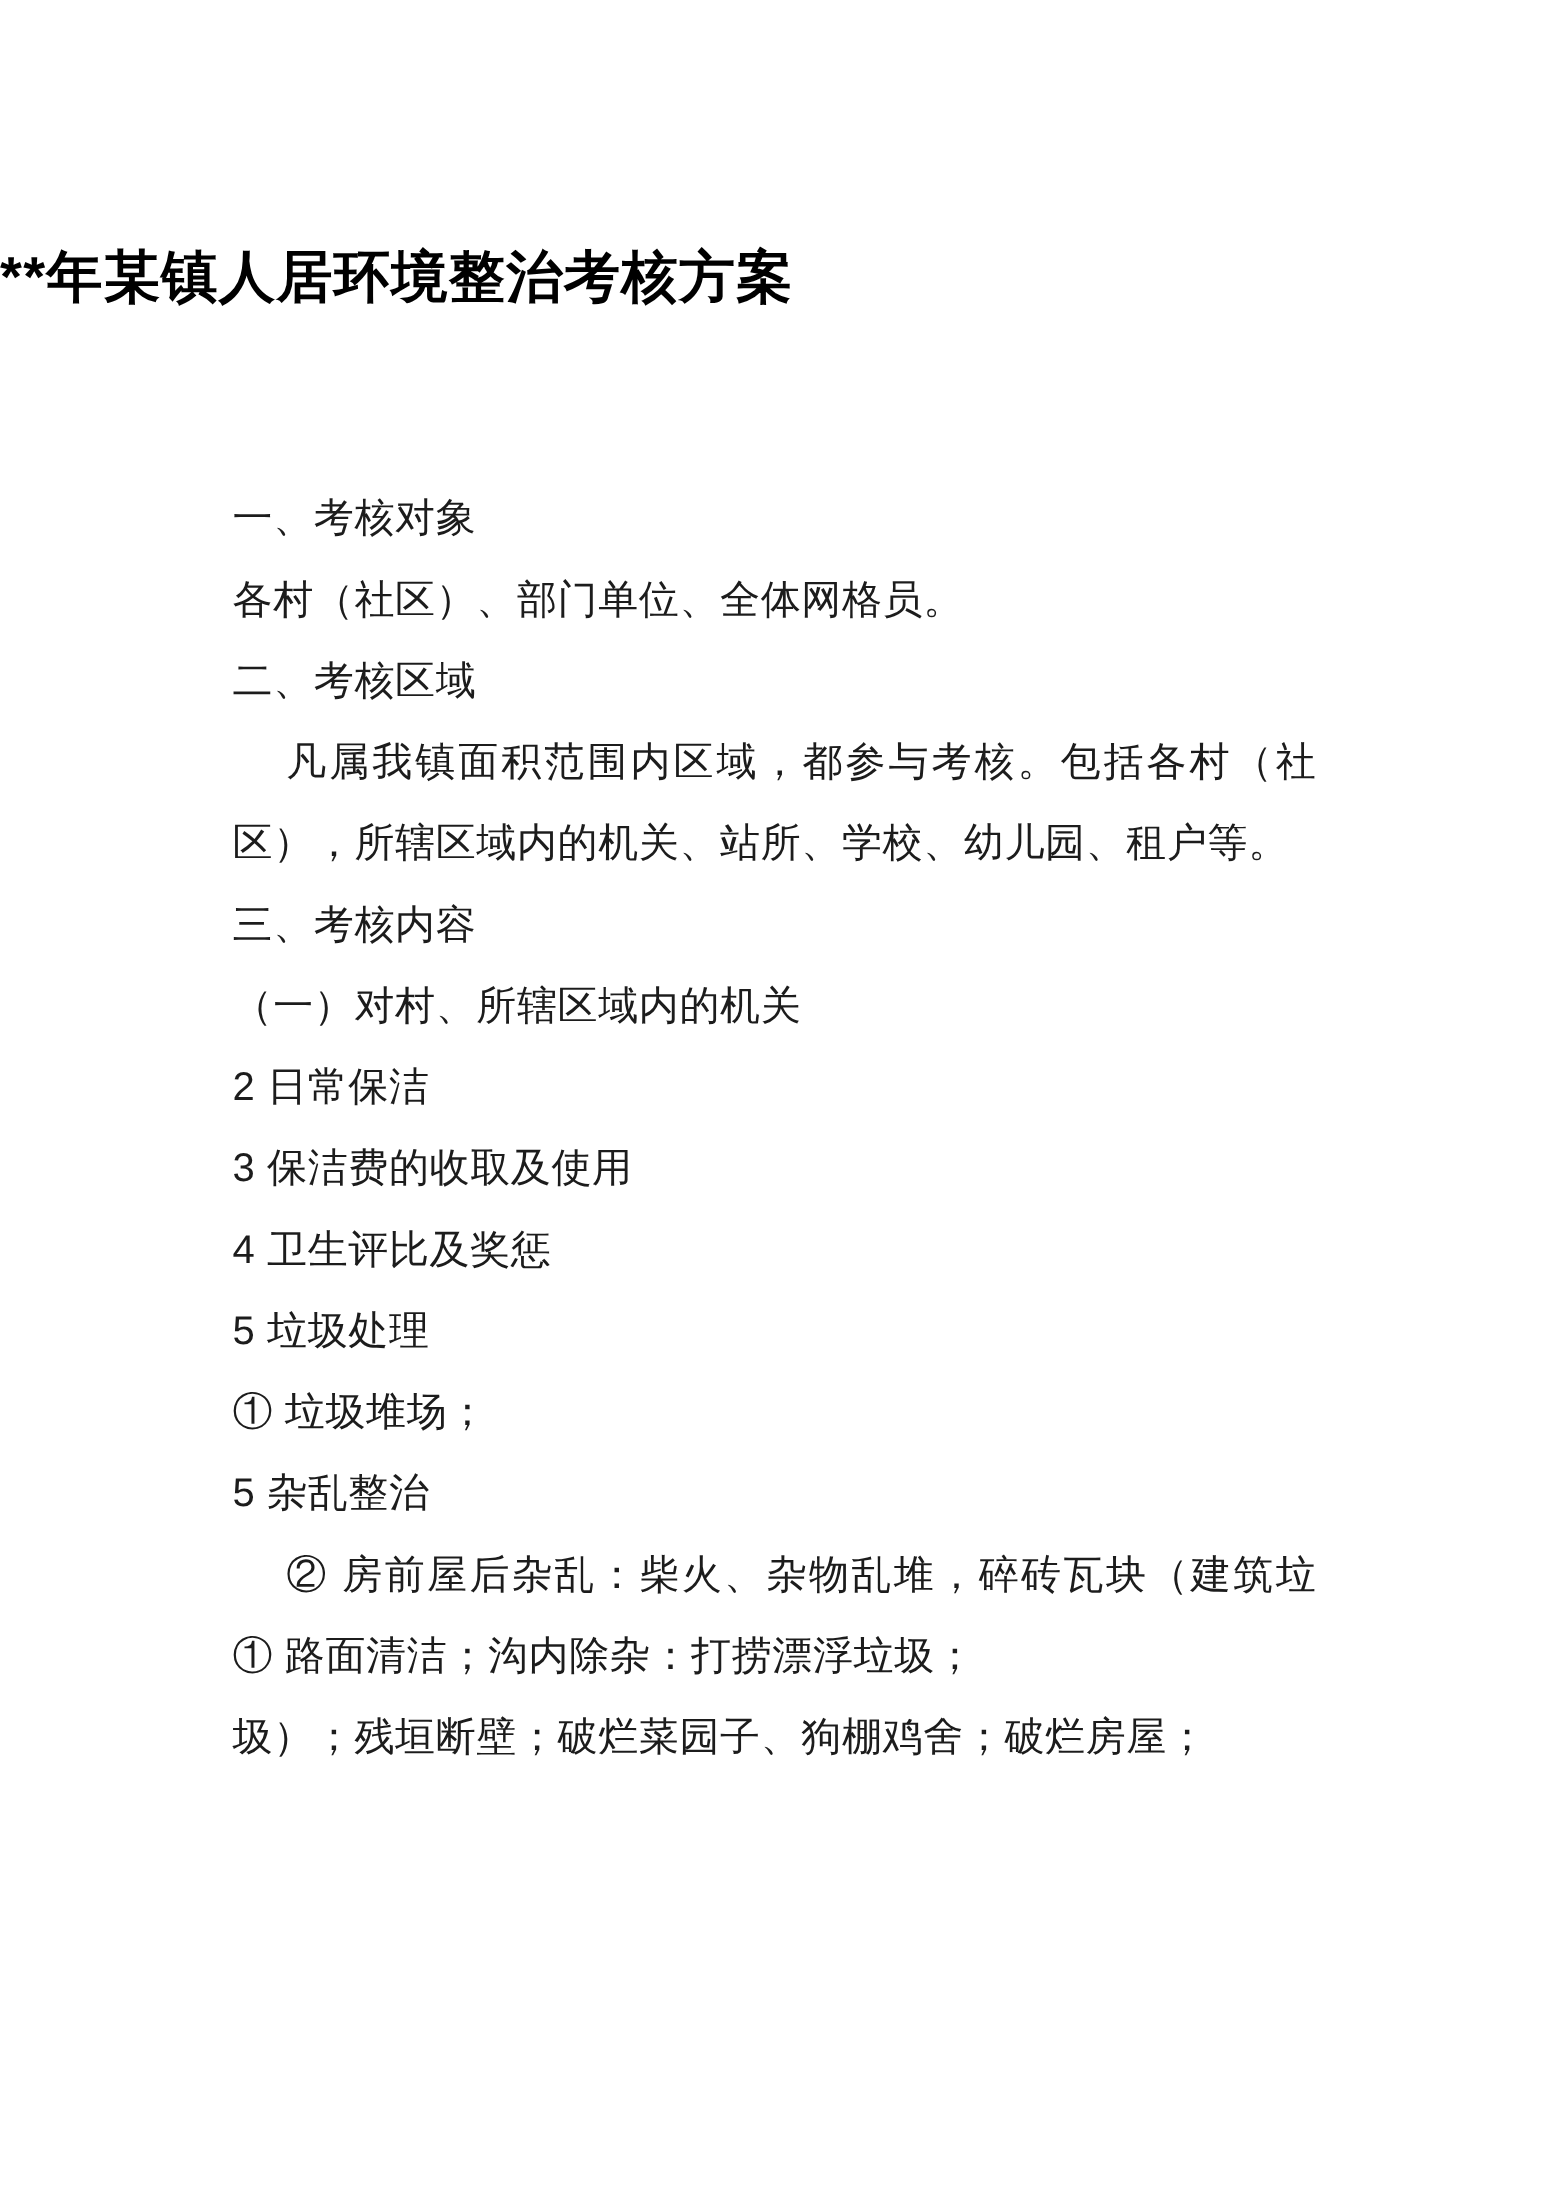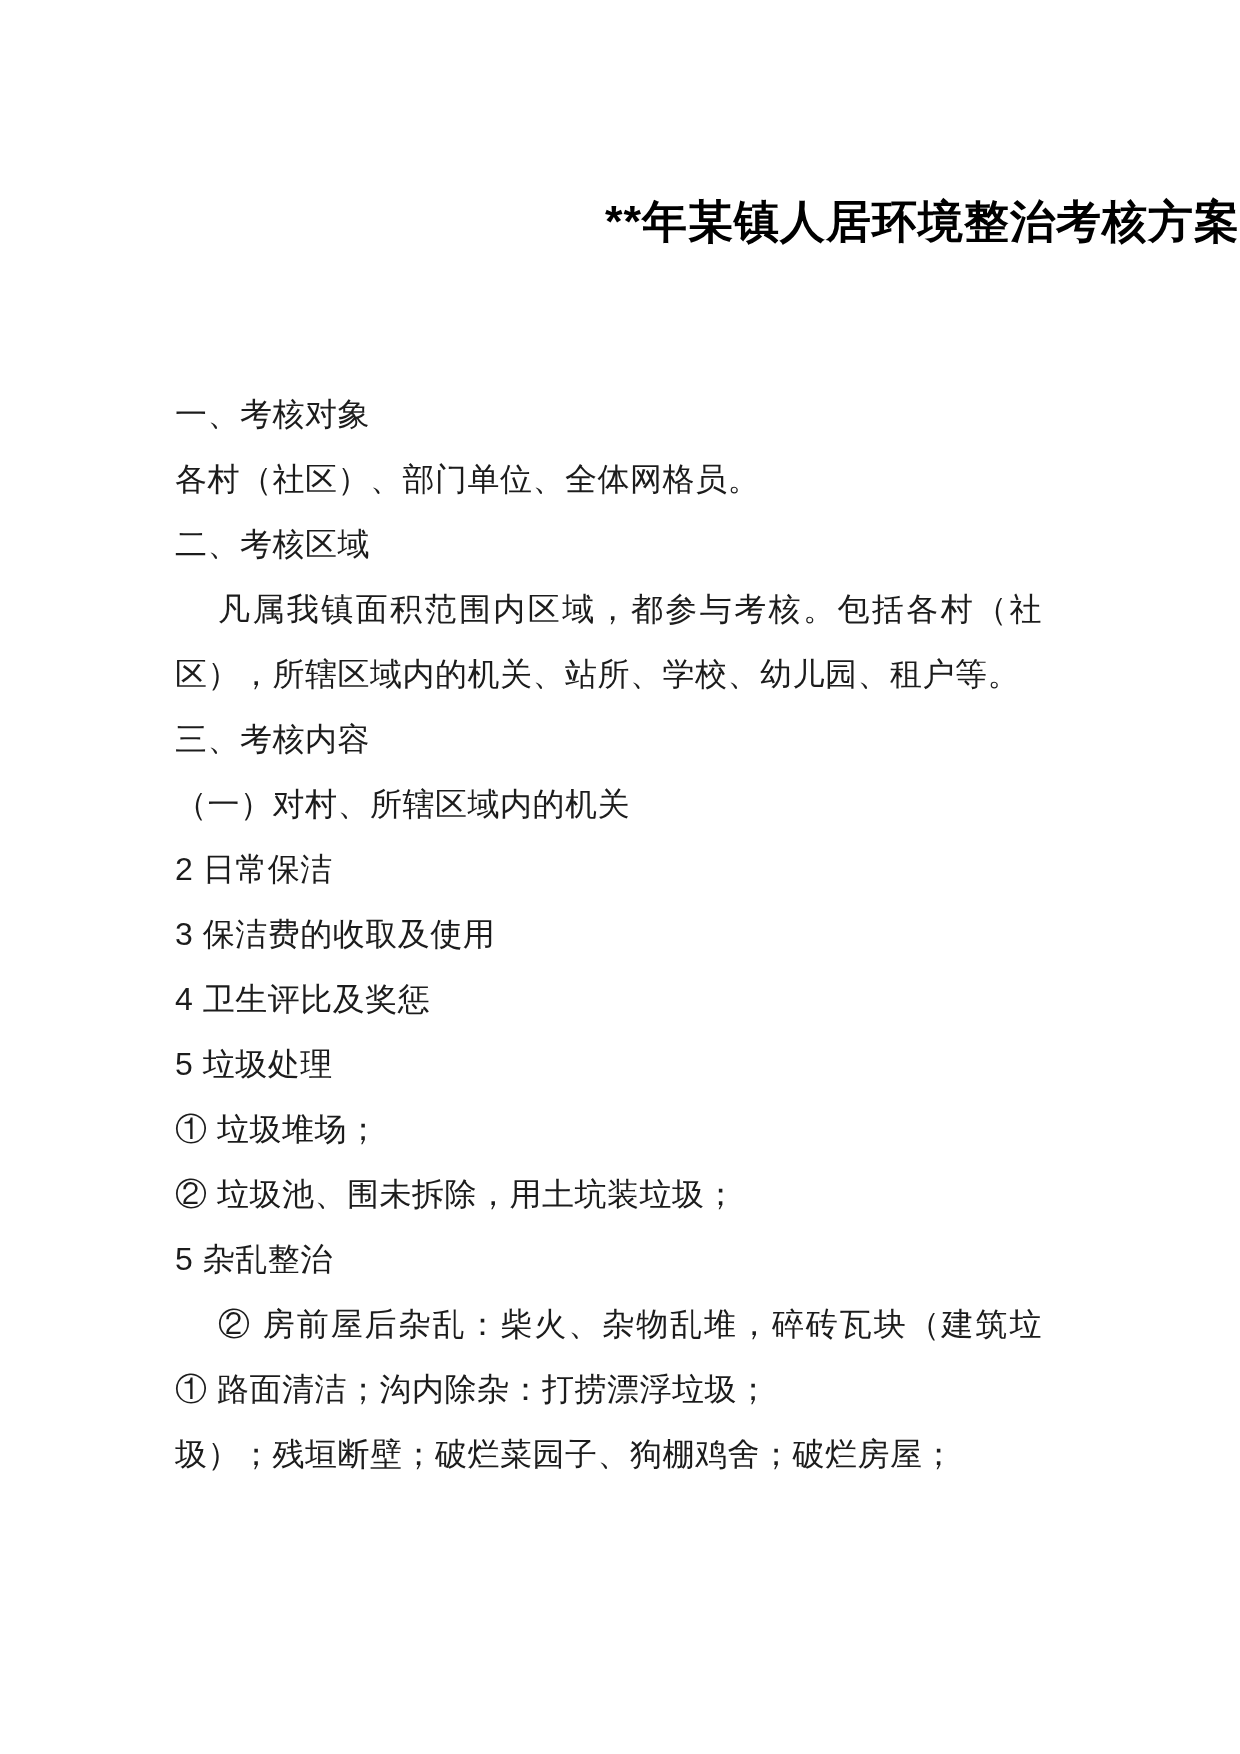--- a/index.html
+++ b/index.html
@@ -17,31 +17,31 @@
     width: 1240px;
     height: 1754px;
     background: #ffffff;
     overflow: hidden;
   }
   .doc-title {
     position: absolute;
     top: 192px;
     left: 0;
     width: 100%;
-    text-align: right;
+    text-align: left;
     font-size: 45px;
     line-height: 60px;
     font-weight: 800;
     color: #000000;
     letter-spacing: 1px;
   }
   .body-text {
     position: absolute;
     top: 382px;
-    left: 175px;
+    left: 186px;
     width: 867px;
   }
   .line {
     height: 65px;
     line-height: 65px;
     font-size: 32px;
     color: #1c1c1c;
     letter-spacing: 0.5px;
     white-space: pre;
     text-align: left;
@@ -66,20 +66,19 @@
     <div class="line">二、考核区域</div>
     <div class="line stretch">凡属我镇面积范围内区域，都参与考核。包括各村（社</div>
     <div class="line">区），所辖区域内的机关、站所、学校、幼儿园、租户等。</div>
     <div class="line">三、考核内容</div>
     <div class="line">（一）对村、所辖区域内的机关</div>
     <div class="line">2 日常保洁</div>
     <div class="line">3 保洁费的收取及使用</div>
     <div class="line">4 卫生评比及奖惩</div>
     <div class="line">5 垃圾处理</div>
     <div class="line">① 垃圾堆场；</div>
-    <div class="line">② 垃圾池、围未拆除，用土坑装垃圾；</div>
     <div class="line">5 杂乱整治</div>
     <div class="line stretch">② 房前屋后杂乱：柴火、杂物乱堆，碎砖瓦块（建筑垃</div>
     <div class="line">① 路面清洁；沟内除杂：打捞漂浮垃圾；</div>
     <div class="line">圾）；残垣断壁；破烂菜园子、狗棚鸡舍；破烂房屋；</div>
   </div>
 
 </div>
 
 </body></html>

